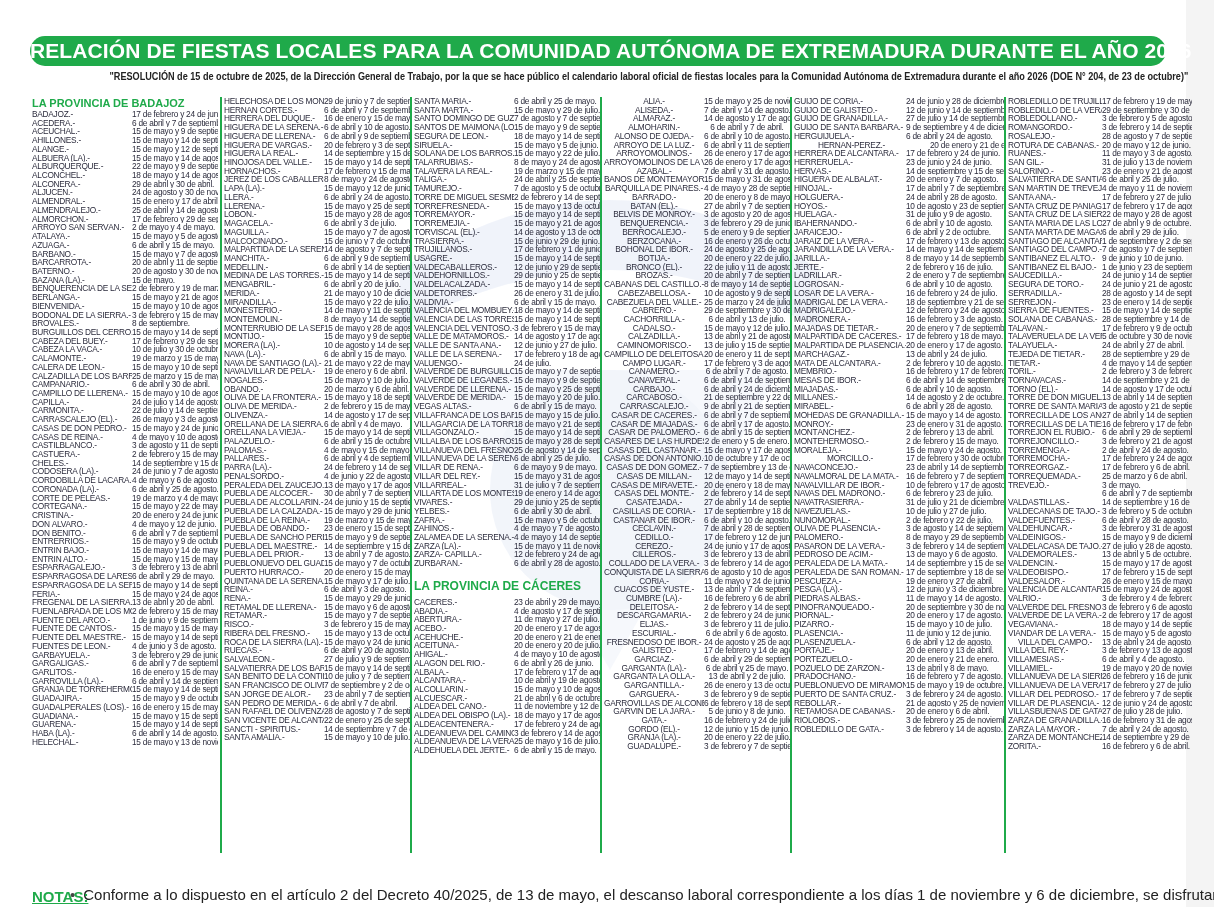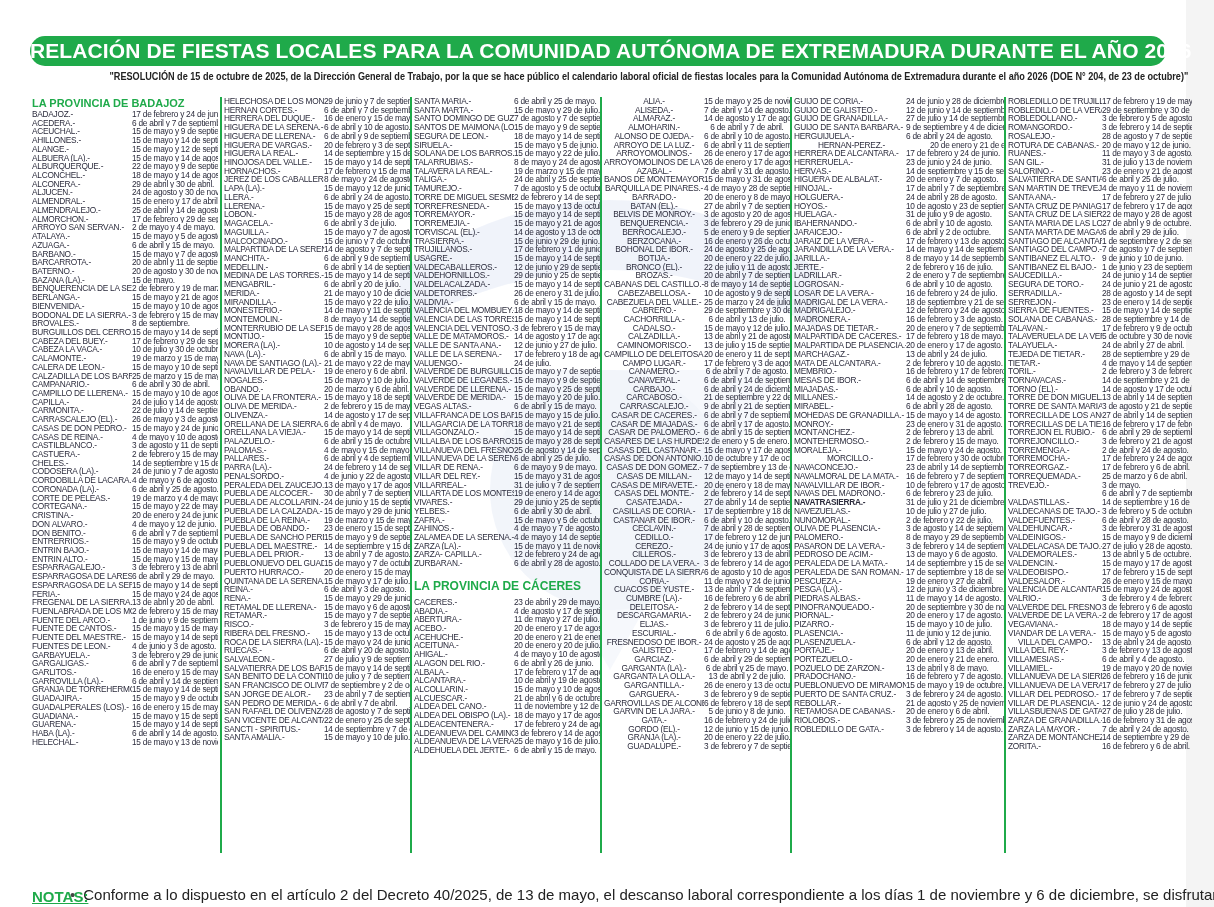--- a/index.html
+++ b/index.html
@@ -1442,21 +1442,21 @@
         </div>
         <div class="row">
           <span class="n" style="width: 112px;">NAVALVILLAR DE IBOR.-</span>
           <span class="d">10 de febrero y 17 de agosto.</span>
         </div>
         <div class="row">
           <span class="n" style="width: 112px;">NAVAS DEL MADROÑO.-</span>
           <span class="d">6 de febrero y 23 de julio.</span>
         </div>
         <div class="row">
-          <span class="n" style="width: 112px; font-weight: bold;">NAVATRASIERRA.-</span>
+          <span class="n" style="width: 112px;">NAVATRASIERRA.-</span>
           <span class="d">31 de julio y 21 de diciembre.</span>
         </div>
         <div class="row">
           <span class="n" style="width: 112px;">NAVEZUELAS.-</span>
           <span class="d">10 de julio y 27 de julio.</span>
         </div>
         <div class="row">
           <span class="n" style="width: 112px;">NUÑOMORAL.-</span>
           <span class="d">2 de febrero y 22 de julio.</span>
         </div>

